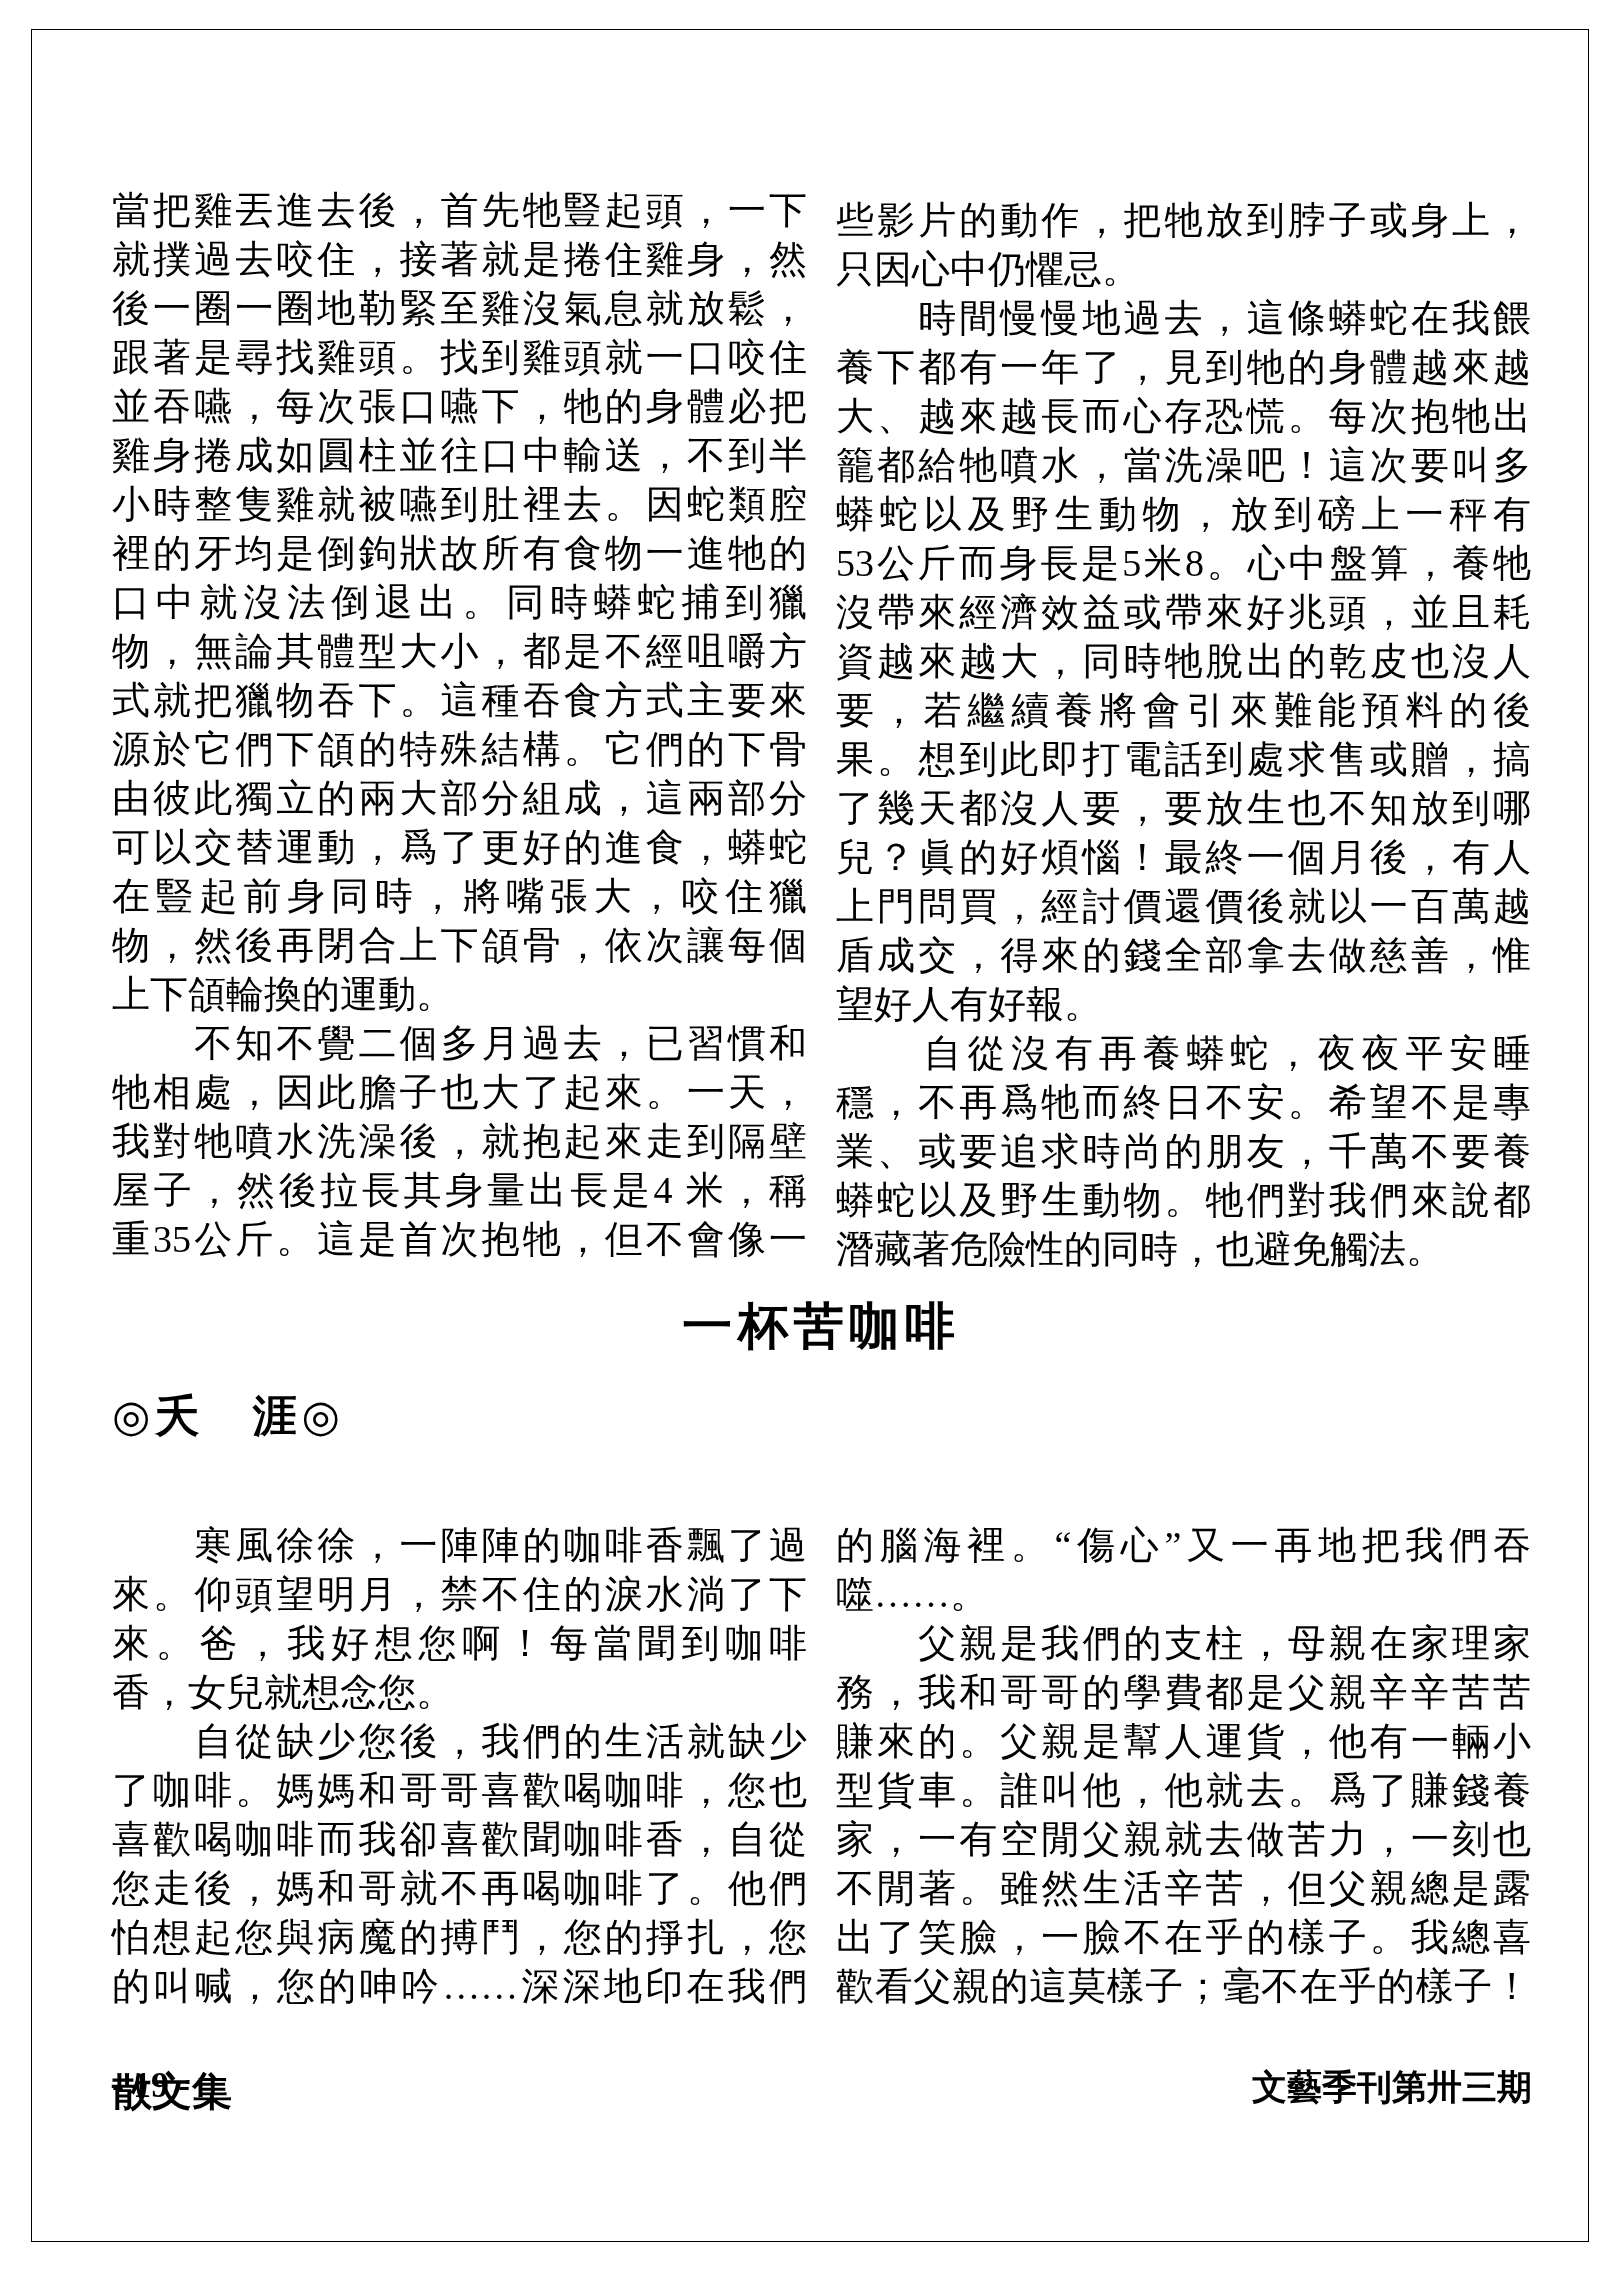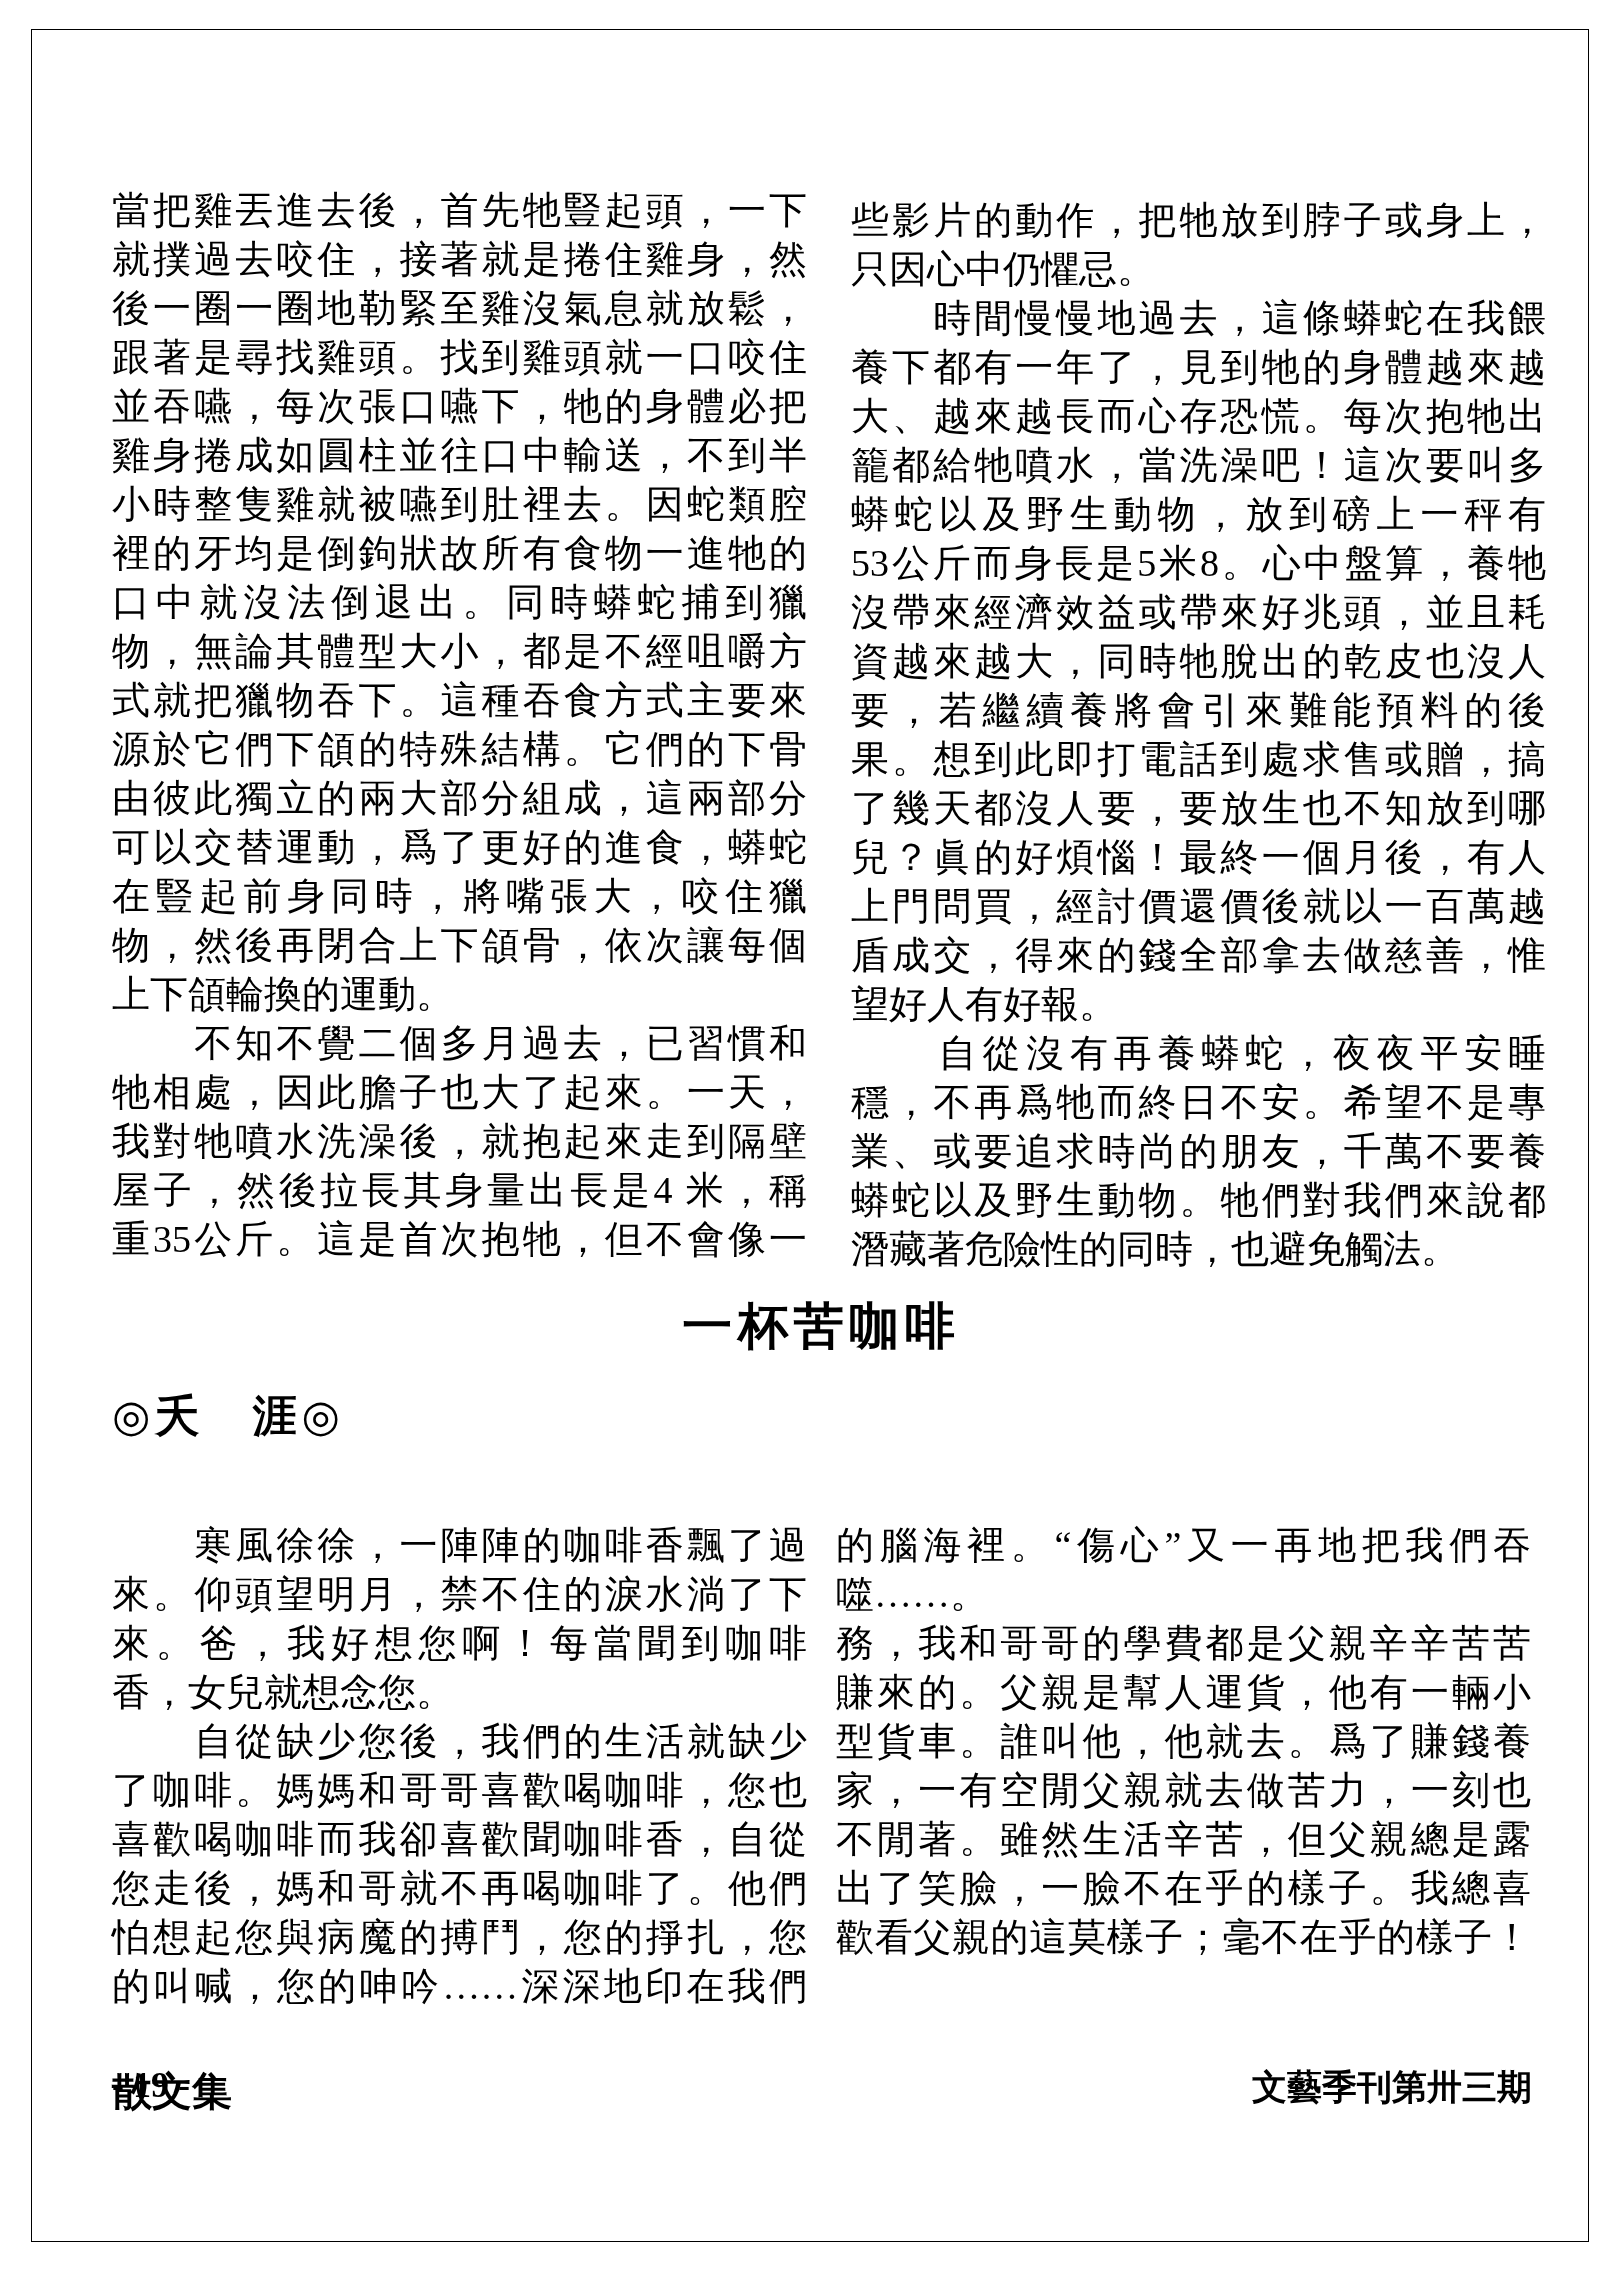--- a/index.html
+++ b/index.html
@@ -19,21 +19,21 @@
   .col .line{
     text-align:justify;
     text-align-last:justify;
     text-justify:inter-ideograph;
     height:49px;
   }
   .col .line.pend{
     text-align-last:left;
   }
   .col-tl{left:112px;top:186px;}
-  .col-tr{left:836px;top:196px;margin-left:15px;}
+  .col-tr{left:836px;top:196px;}
   .col-bl{left:112px;top:1521px;}
   .col-br{left:836px;top:1521px;}
   .article-title{
     position:absolute;left:112px;top:1286px;width:1419px;
     text-align:center;font-size:50px;font-weight:bold;line-height:80px;
     letter-spacing:5.7px;
   }
   .article-author{
     position:absolute;left:112px;top:1387px;width:1419px;
     text-align:left;font-size:44px;font-weight:bold;line-height:59px;
@@ -118,20 +118,21 @@
     <div class="line">了咖啡。媽媽和哥哥喜歡喝咖啡，您也</div>
     <div class="line">喜歡喝咖啡而我卻喜歡聞咖啡香，自從</div>
     <div class="line">您走後，媽和哥就不再喝咖啡了。他們</div>
     <div class="line">怕想起您與病魔的搏鬥，您的掙扎，您</div>
     <div class="line">的叫喊，您的呻吟……深深地印在我們</div>
   </div>
 
 <div class="col col-br">
     <div class="line">的腦海裡。“傷心”又一再地把我們吞</div>
     <div class="line pend">噬……。</div>
+    <div class="line">　　父親是我們的支柱，母親在家理家</div>
     <div class="line">務，我和哥哥的學費都是父親辛辛苦苦</div>
     <div class="line">賺來的。父親是幫人運貨，他有一輛小</div>
     <div class="line">型貨車。誰叫他，他就去。爲了賺錢養</div>
     <div class="line">家，一有空閒父親就去做苦力，一刻也</div>
     <div class="line">不閒著。雖然生活辛苦，但父親總是露</div>
     <div class="line">出了笑臉，一臉不在乎的樣子。我總喜</div>
     <div class="line">歡看父親的這莫樣子；毫不在乎的樣子！</div>
   </div>
 
 <div class="footer-left">散文集</div>

